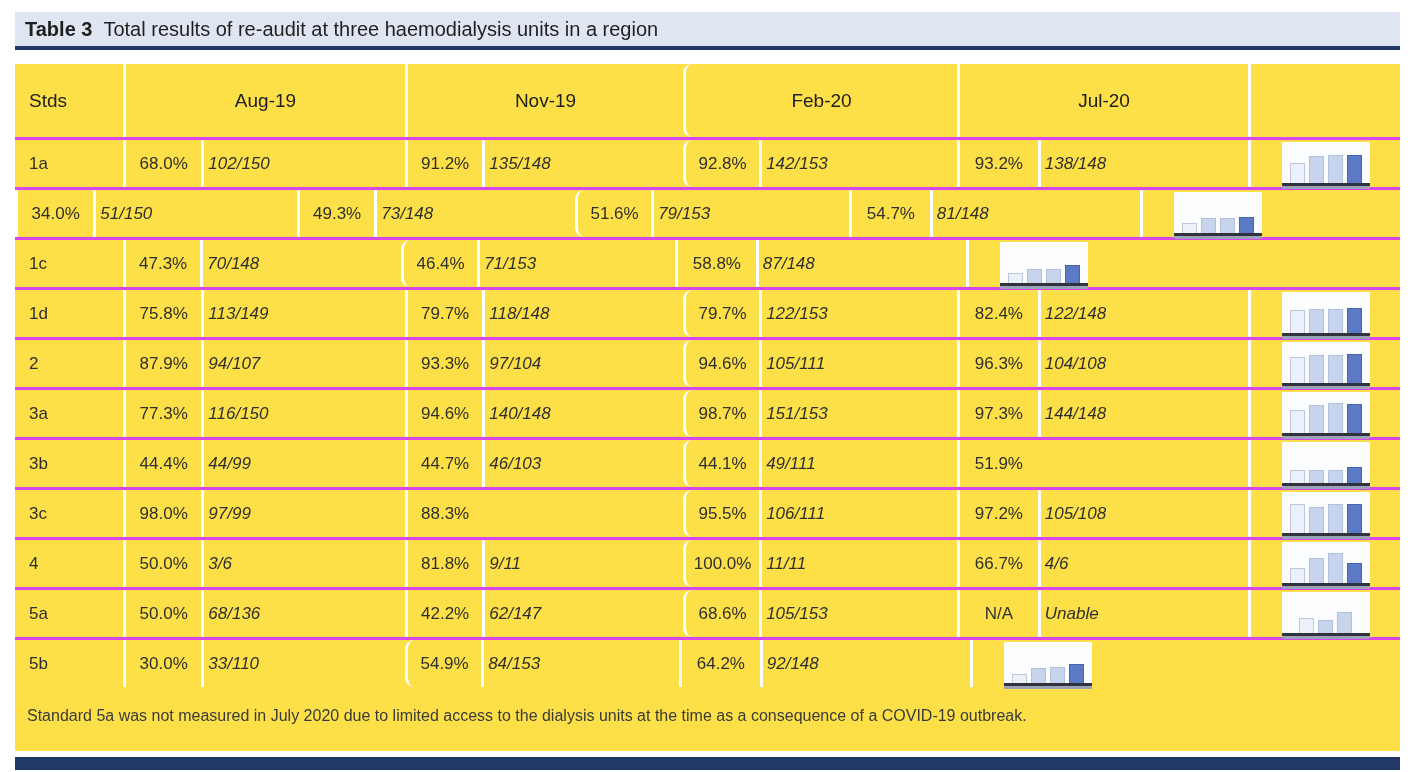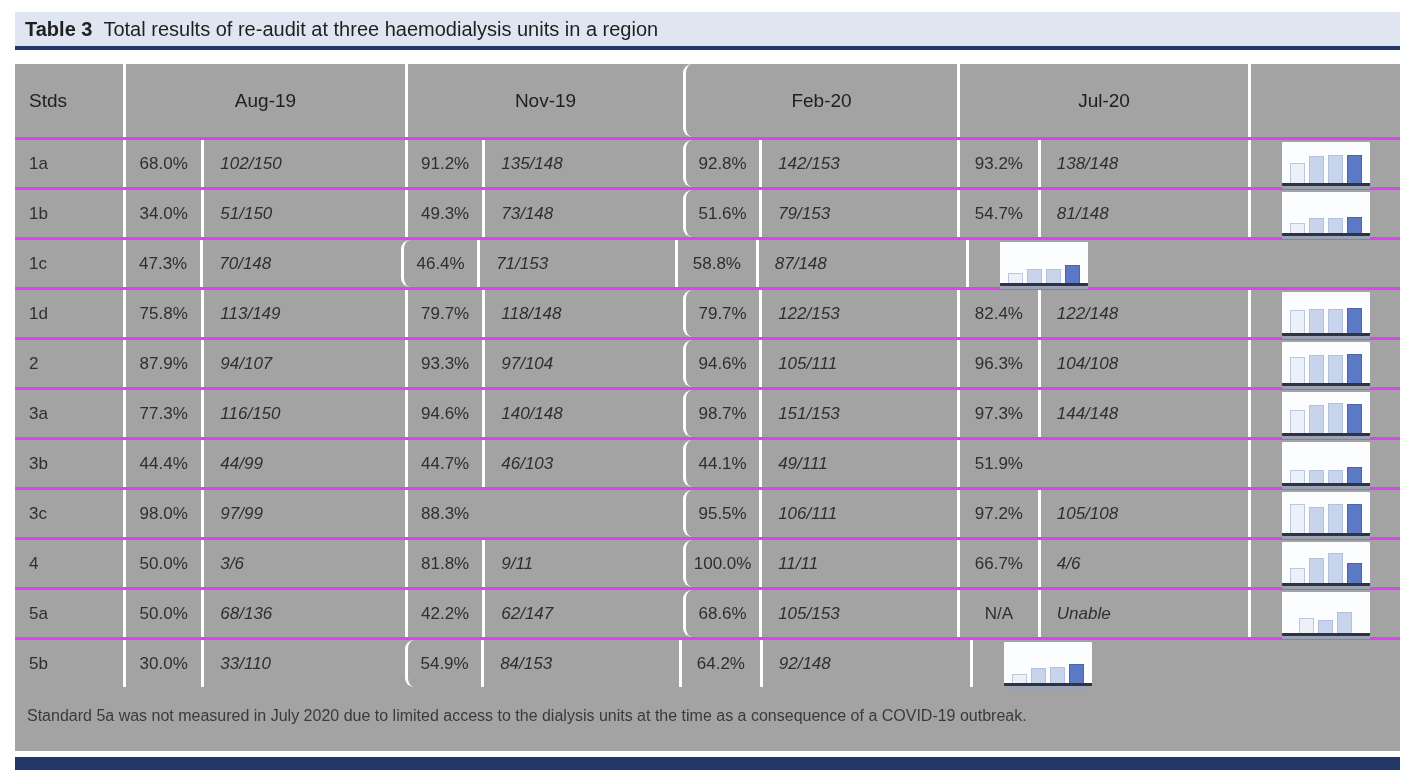--- a/index.html
+++ b/index.html
@@ -14,40 +14,40 @@
   .title-band {
     background:#dfe6f2; height:34px;
     display:flex; align-items:center;
     padding-left:10px; font-size:20px; color:#1f1f1f;
   }
   .title-band .t-prefix { font-weight:bold; margin-right:11px; }
   .title-rule { height:4px; background:#223867; }
   .gap-top { height:14px; background:#ffffff; }
 
   
-  .panel { background:#a3a3a3; color:#2f2f2f; }
+  .panel { background:#fde047; color:#2f2f2f; }
 
   .thead { display:flex; height:73px; font-size:19px; color:#202020; }
   .tr { display:flex; height:47px; border-top:3px solid #d946ef; font-size:17px; }
 
   .col-stds  { flex:0 0 108px; display:flex; align-items:center; padding-left:14px; box-sizing:border-box; }
   .col-period{ flex:0 0 279px; border-left:3px solid #ffffff; box-sizing:border-box; display:flex; align-items:center; }
   .col-period.w-aug { flex-basis:282px; }
   .col-period.w-nov { flex-basis:278px; }
   .col-period.w-feb { flex-basis:274px;border-radius:9px; }
   .col-period.w-jul { flex-basis:291px; }
   .col-spark { flex:0 0 152px; border-left:3px solid #ffffff; box-sizing:border-box;
                display:flex; align-items:center; justify-content:center; }
 
   .thead .col-period { justify-content:center; }
   .thead .col-stds { font-size:19px; }
 
   .pct  { flex:0 0 27%; text-align:center; }
   .frac { flex:1 1 auto; align-self:stretch; display:flex; align-items:center;
-          border-left:3px solid #ffffff; padding-left:16px; font-style:italic; } 
+          border-left:3px solid #ffffff; padding-left:4px; font-style:italic; } 
 
   
   .spark-box {
     width:78px; height:38px; background:#fcfdfe;
     display:flex; align-items:flex-end; justify-content:center; gap:4px;
     padding:3px 5px 0 5px;
     border-bottom:3px solid #32323e;
     box-shadow:0 3px 0 0 #9aa3b5;
     border-radius:1px;
   }
@@ -111,23 +111,20 @@
           <div class="spark-box">
             <div class="bar bar-first" style="height: 20px;"></div>
             <div class="bar bar-mid" style="height: 27px;"></div>
             <div class="bar bar-mid" style="height: 28px;"></div>
             <div class="bar bar-last" style="height: 28px;"></div>
           </div>
         </div>
     </div>
 
     <div class="tr">
-      <div class="col-stds">
-          <span>1b</span>
-        </div>
       <div class="col-period w-aug">
           <span class="pct">34.0%</span>
           <span class="frac">51/150</span>
         </div>
       <div class="col-period w-nov">
           <span class="pct">49.3%</span>
           <span class="frac">73/148</span>
         </div>
       <div class="col-period w-feb">
           <span class="pct">51.6%</span>

